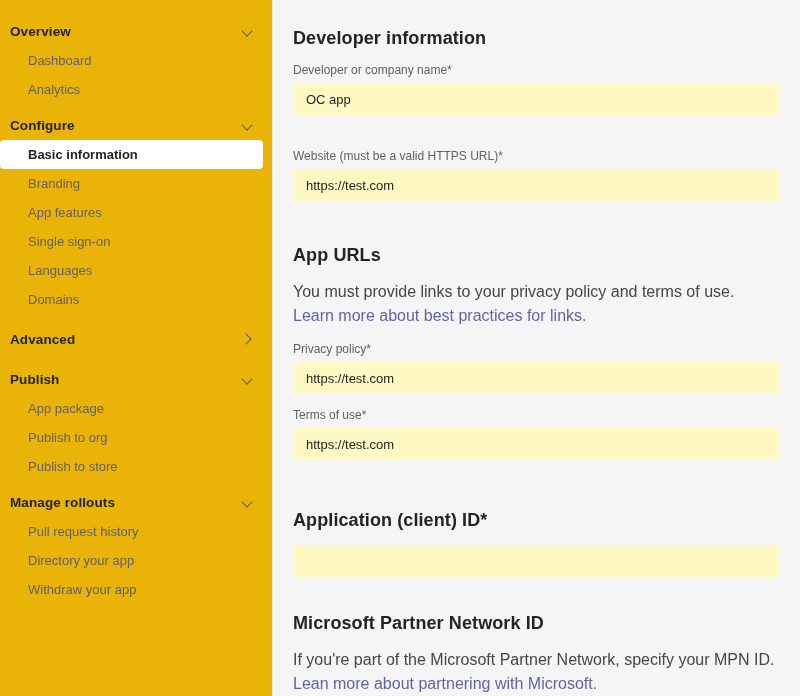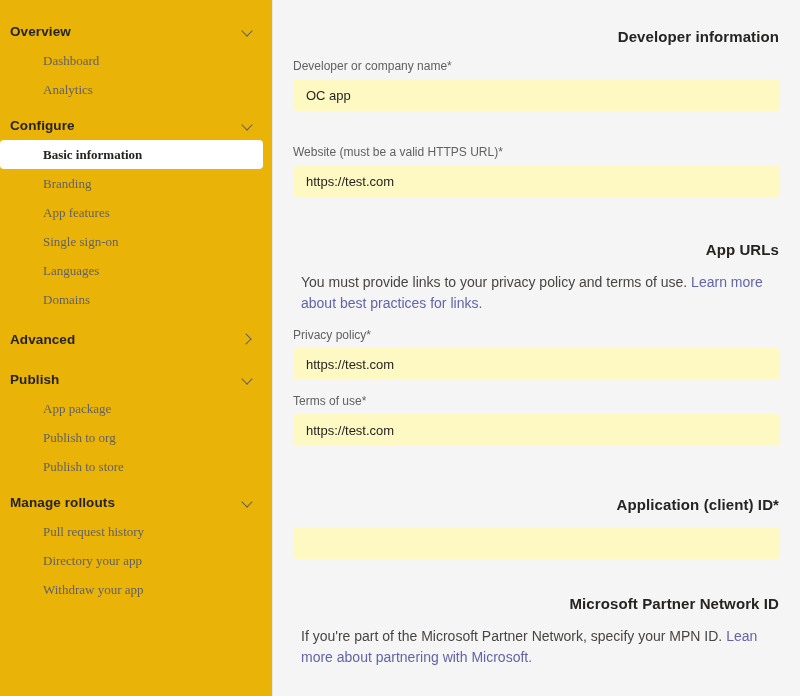--- a/index.html
+++ b/index.html
@@ -68,57 +68,55 @@
   }
   .chev.right::before {
     transform: rotate(-45deg);
     left: 0px;
     top: 2px;
   }
   .nav-item {
     height: 29px;
     display: flex;
     align-items: center;
-    padding-left: 43px;
+    padding-left: 28px;
     margin: 0 9px 0 0;
     border-radius: 4px;
     font-size: 13px;
     color: #616161;
     cursor: pointer;
     box-sizing: border-box;
-    font-family: Liberation Serif, serif;
   }
   .nav-item.selected {
     background: #ffffff;
     color: #252423;
     font-weight: bold;
   }
   .nav-spacer-sm { height: 6px; }
   .nav-spacer-md { height: 10px; }
 
   
   .content {
     flex: 1 1 auto;
     padding: 28px 21px 0 20px;
     box-sizing: border-box;
     overflow: hidden;
   }
   .section-title {
-    font-size: 15px;
+    font-size: 18px;
     font-weight: bold;
     color: #252423;
     margin: 0 0 14px 0;
     letter-spacing: 0.1px;
-    text-align: right;
   }
   .section-desc {
-    font-size: 14px;
+    font-size: 16px;
     color: #484644;
     line-height: 1.5;
-    margin: 0 0 14px 8px;
+    margin: 0 0 14px 0;
     max-width: 486px;
   }
   .field {
     margin-bottom: 14px;
   }
   .field-label {
     font-size: 12px;
     color: #616161;
     margin-bottom: 6px;
     display: block;

